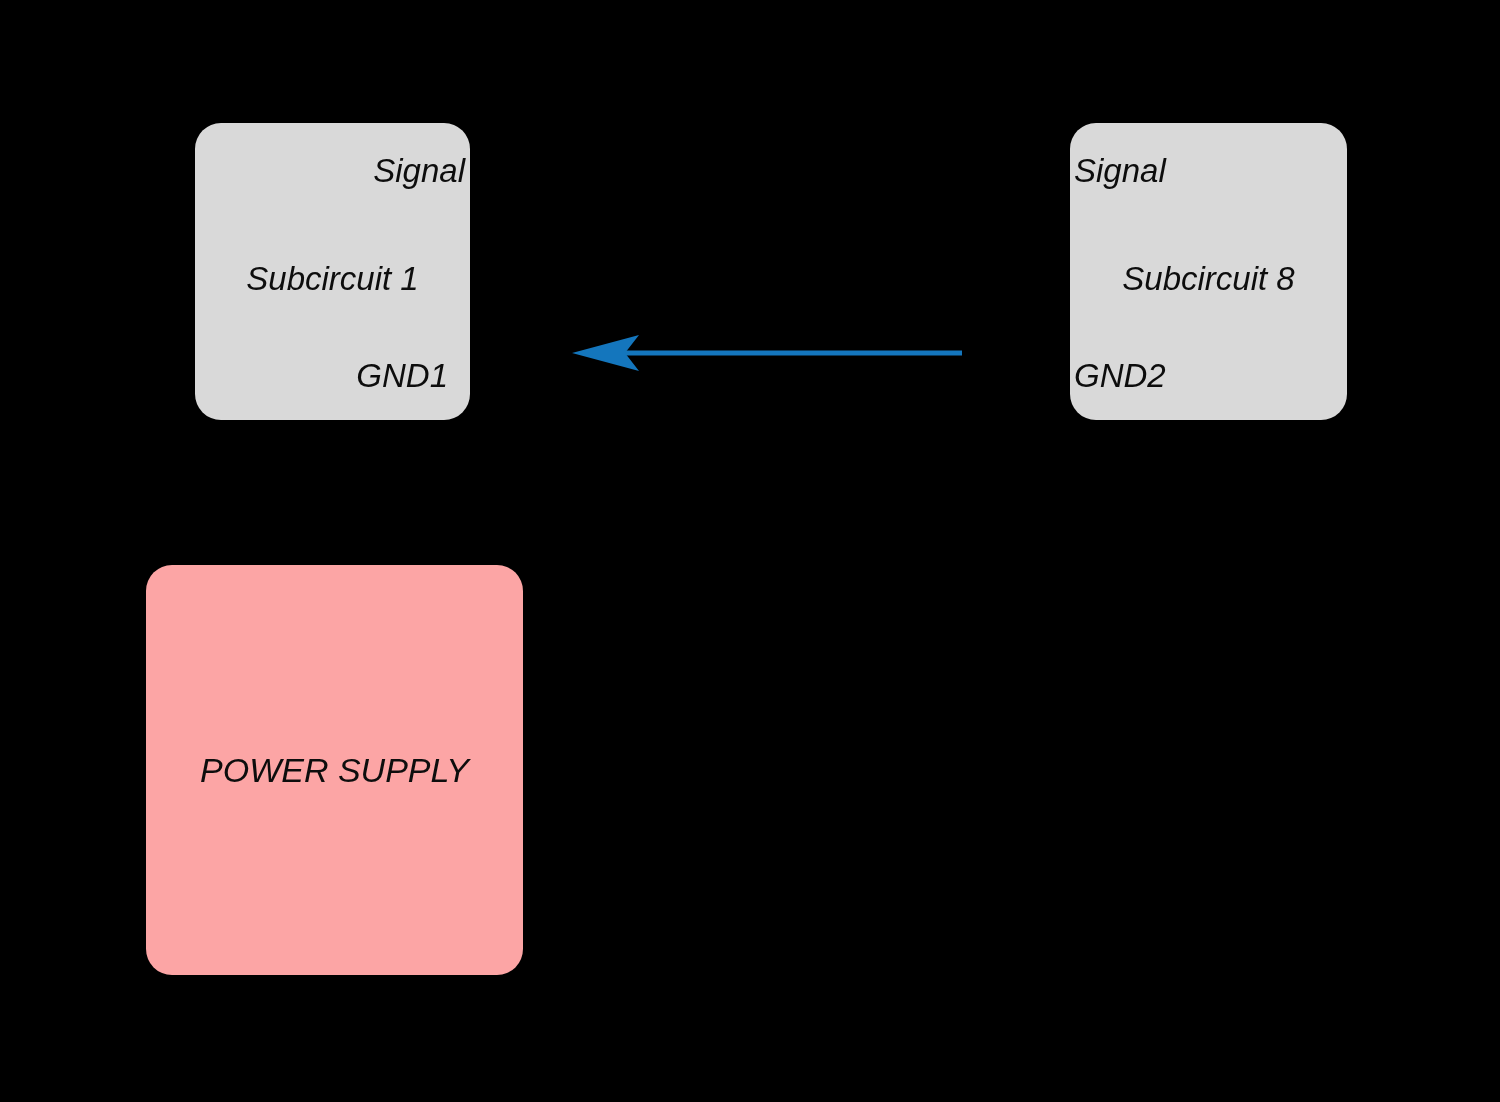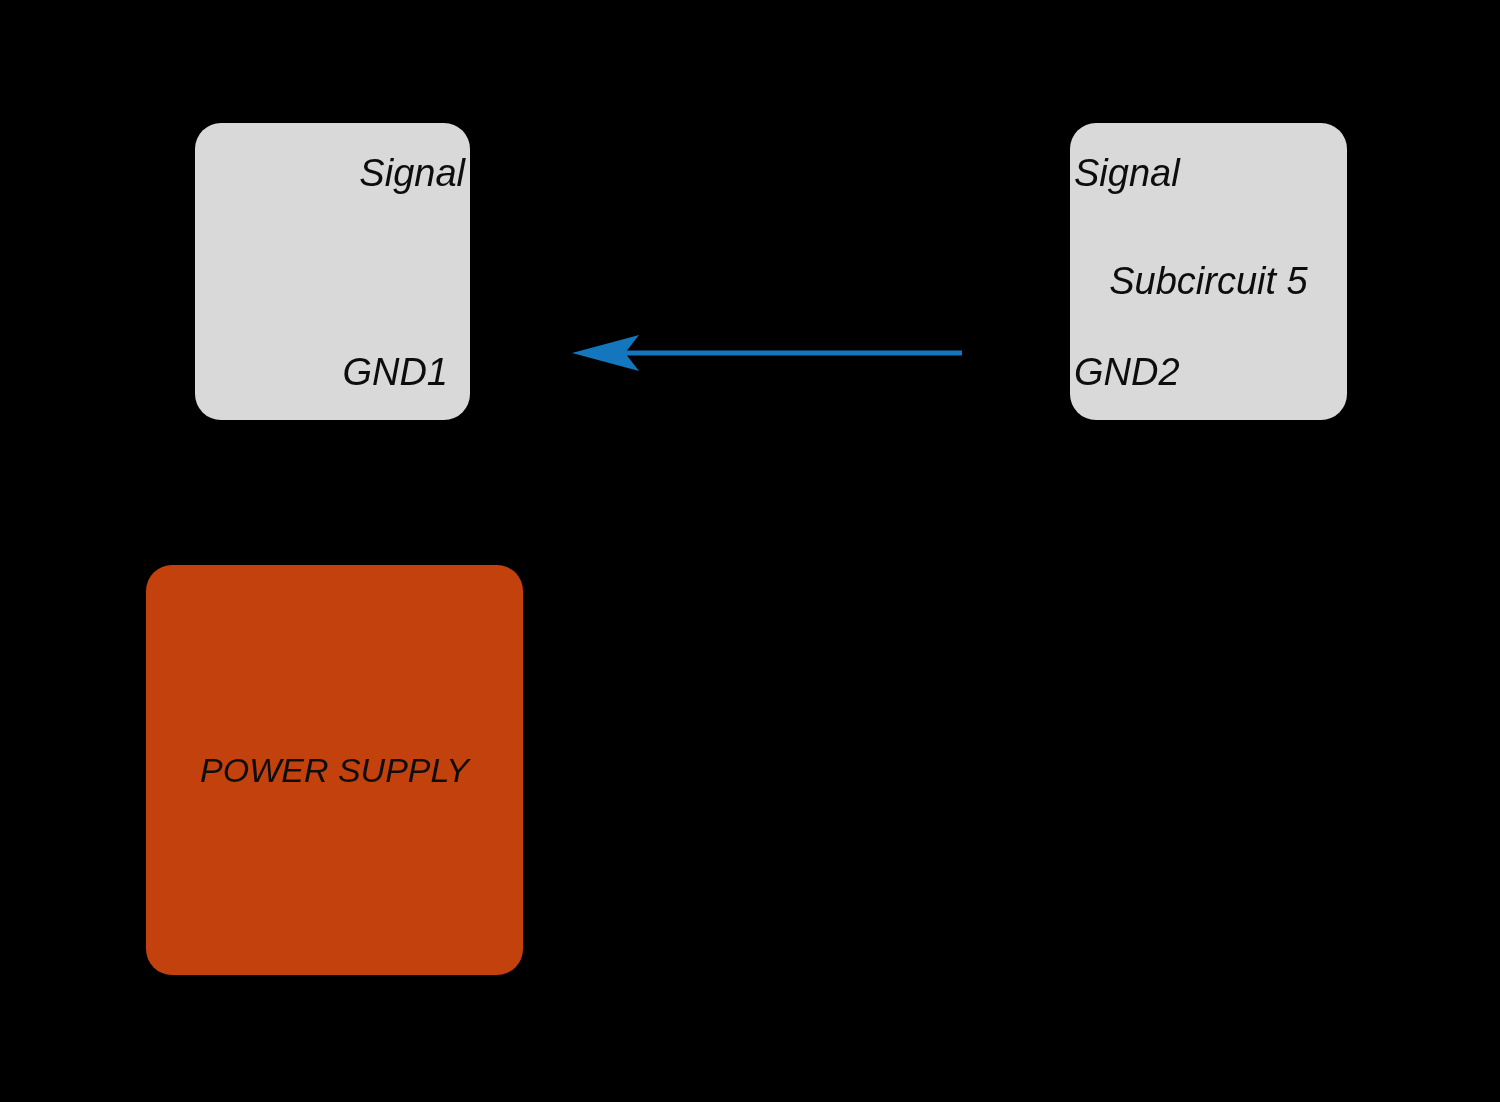--- a/index.html
+++ b/index.html
@@ -17,30 +17,30 @@
     background: #000000;
     font-family: "Liberation Sans", sans-serif;
     font-style: italic;
     color: #0d0d0d;
   }
   .node {
     position: absolute;
     border-radius: 26px;
   }
   .node-gray { background: #d9d9d9; }
-  .node-yellow { background: #c2410c; }
+  .node-yellow { background: #fca5a5; }
 
   #subcircuit1 { left: 195px; top: 123px; width: 275px; height: 297px; }
   #subcircuit2 { left: 1070px; top: 123px; width: 277px; height: 297px; }
   #powersupply { left: 146px; top: 565px; width: 377px; height: 410px;
                  display: flex; align-items: center; justify-content: center; }
 
   .pin, .node-title {
     position: absolute;
-    font-size: 38px;
+    font-size: 33px;
     font-weight: 500;
     line-height: 1.1;
     white-space: nowrap;
   }
   .pin-top-right    { top: 30px; right: 5px; }
   .pin-bottom-right { bottom: 26px; right: 22px; }
   .pin-top-left     { top: 30px; left: 4px; }
   .pin-bottom-left  { bottom: 26px; left: 4px; margin-top: 36px; }
   .node-title {
     top: 138px;
@@ -61,26 +61,27 @@
     height: 56px;
   }
 </style>
 </head>
 <body>
 
 <div id="canvas">
 
   <div id="subcircuit1" class="node node-gray">
     <span class="pin pin-top-right">Signal</span>
+    <span class="node-title">Subcircuit 1</span>
     <span class="pin pin-bottom-right">GND1</span>
   </div>
 
   <div id="subcircuit2" class="node node-gray">
     <span class="pin pin-top-left">Signal</span>
-    <span class="node-title">Subcircuit 5</span>
+    <span class="node-title">Subcircuit 8</span>
     <span class="pin pin-bottom-left">GND2</span>
   </div>
 
   <div id="powersupply" class="node node-yellow">
     <span class="ps-label">POWER SUPPLY</span>
   </div>
 
   <svg id="current-arrow" viewBox="0 0 410 56" xmlns="http://www.w3.org/2000/svg">
     <line x1="64" y1="28" x2="402" y2="28" stroke-width="5" stroke="#1476bd"></line>
     <polygon points="12,28 79,10 65,28 79,46" fill="#1476bd"></polygon>

